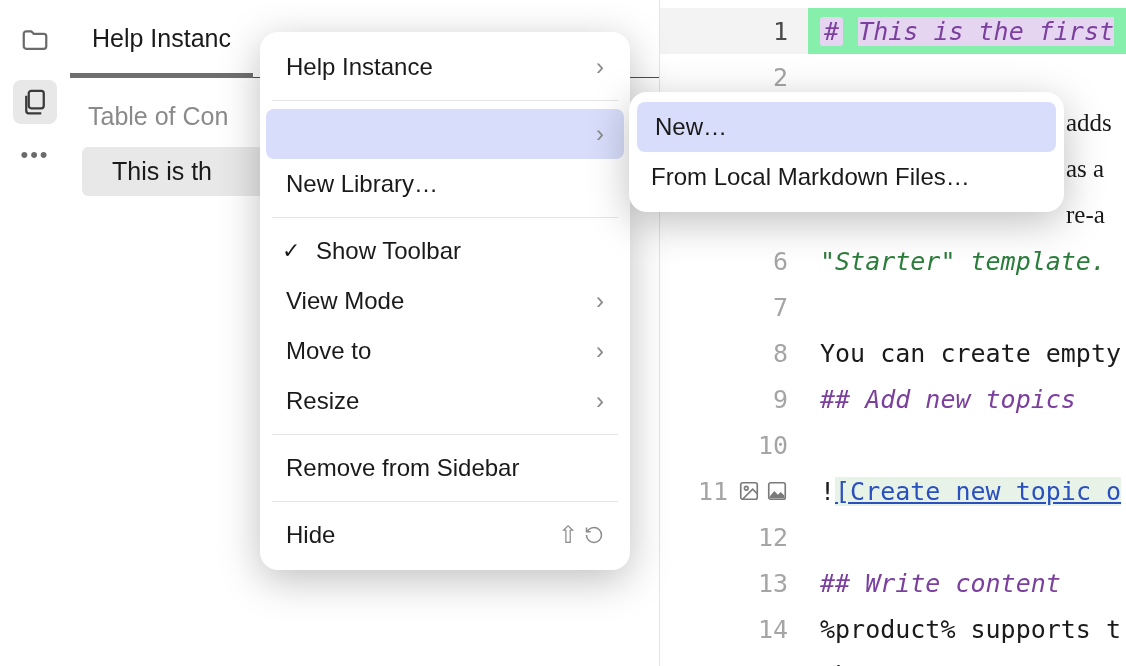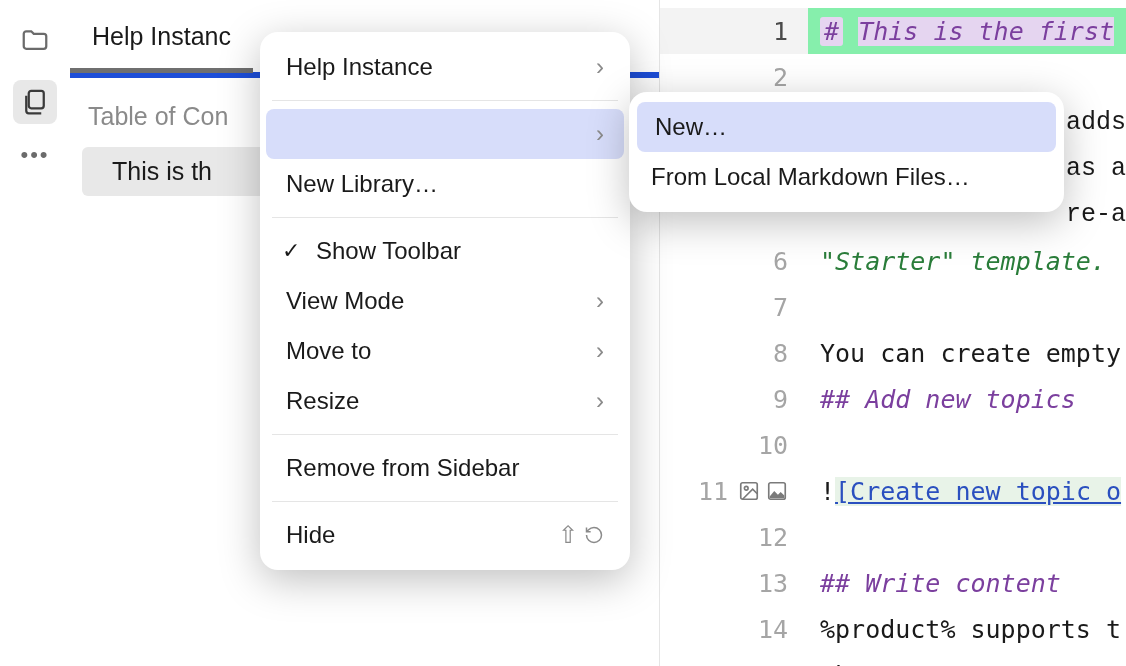--- a/index.html
+++ b/index.html
@@ -50,21 +50,21 @@
     .side-panel {
       position: absolute;
       left: 70px;
       top: 0;
       width: 590px;
       height: 100%;
       border-right: 1px solid #e5e5e5;
     }
     .tab-bar {
       height: 78px;
-      border-bottom: 6px solid #1d4ed8;
+      border-bottom: 1px solid #1d4ed8;
       display: flex;
       align-items: stretch;
     }
     .tab {
       padding: 0 22px;
       display: flex;
       align-items: center;
       font-size: 25px;
       color: #1a1a1a;
       position: relative;
@@ -330,21 +330,21 @@
       </div>
     <div class="code-row">
         <span class="md-text">%product% supports t</span>
       </div>
     <div class="code-row">
         <span class="md-text">When you create a ne</span>
       </div>
   </div>
 </div>
 
-<div style="position:absolute; left:1066px; top:100px; font-family:Liberation Mono, monospace; font-size:25px; color:#1a1a1a; line-height:46px;">
+<div style="position:absolute; left:1066px; top:100px; font-family:Liberation Serif, serif; font-size:25px; color:#1a1a1a; line-height:46px;">
   <div>adds</div>
   <div>as a</div>
   <div>re-a</div>
 </div>
 
 <div class="context-menu">
   <div class="menu-item">
     <span>Help Instance</span>
     <span class="chevron">›</span>
   </div>

